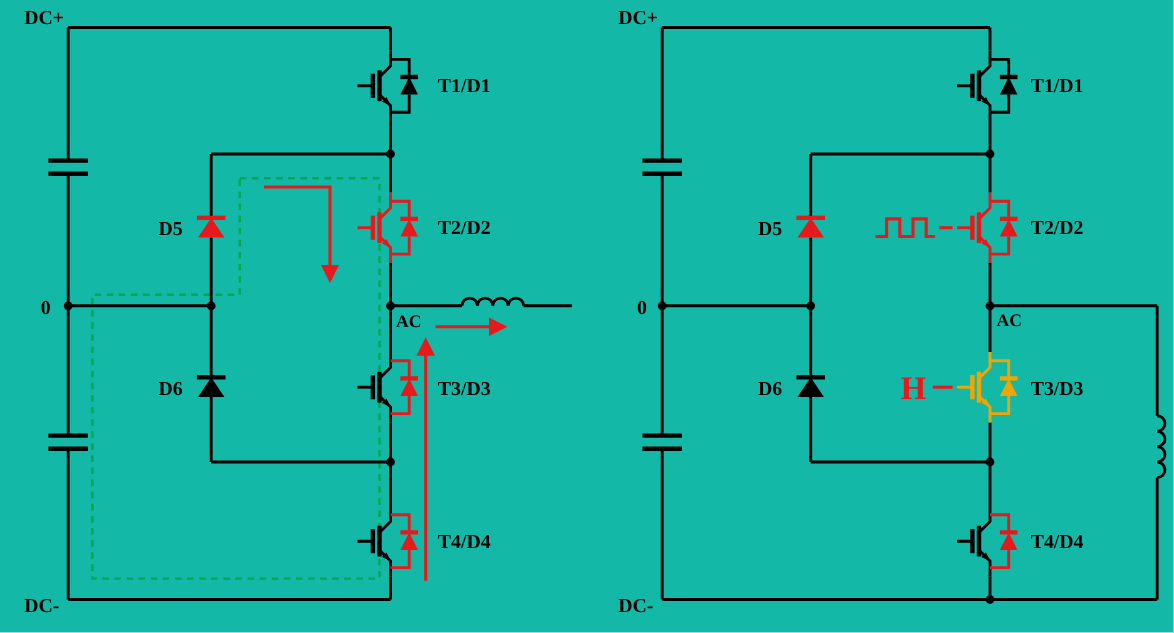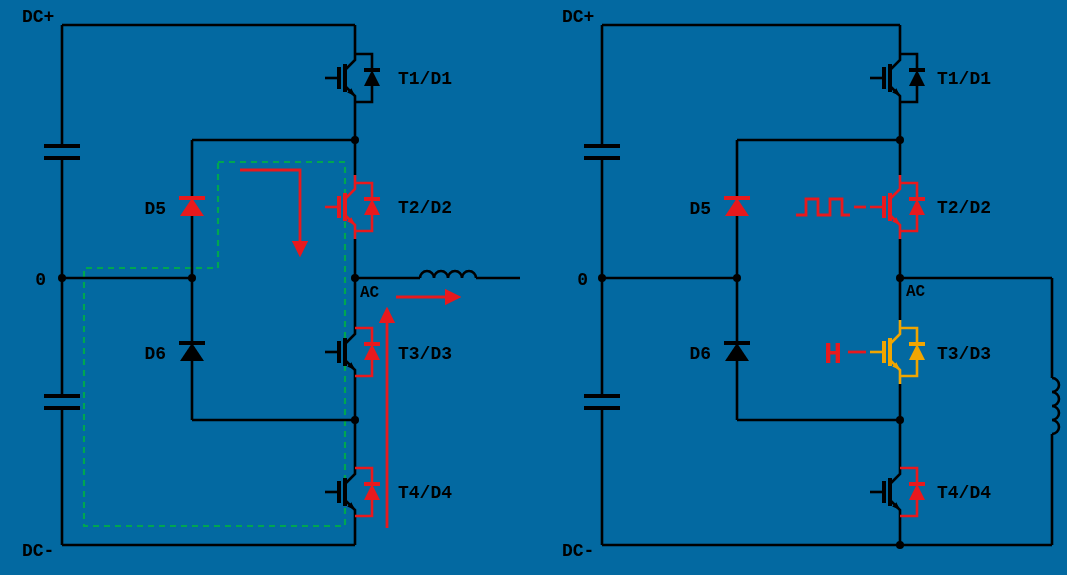--- a/index.html
+++ b/index.html
@@ -1,17 +1,17 @@
 <!DOCTYPE html>
 <html><head>
 <meta charset="utf-8">
 <style>
   *{box-sizing:border-box}
   html,body{margin:0;padding:0;background:#ffffff}
-  .stage{width:1067px;height:575px;background:#0369a1;font-family:Liberation Mono, monospace;overflow:hidden}
+  .stage{width:1067px;height:575px;background:#14b8a6;font-family:Liberation Serif, serif;overflow:hidden}
   svg{display:block}
   .wire{stroke:#000;stroke-width:2.6;fill:none}
   .plate{stroke:#000;stroke-width:4;fill:none}
   .node{fill:#000}
   .sym{stroke:currentColor;stroke-width:2.6;fill:none}
   .thick{stroke-width:4}
   .symfill{fill:currentColor;stroke:none}
   .c-black{color:#000000}
   .c-red{color:#e8191d}
   .c-yellow{color:#f0a500}

